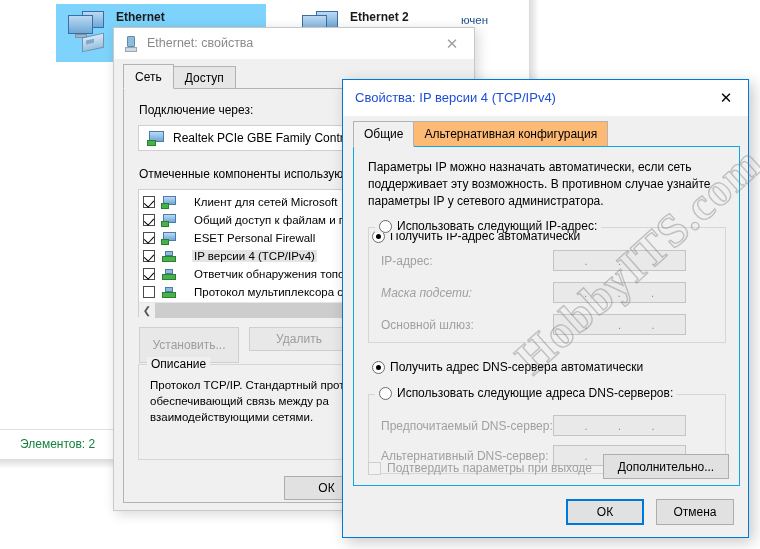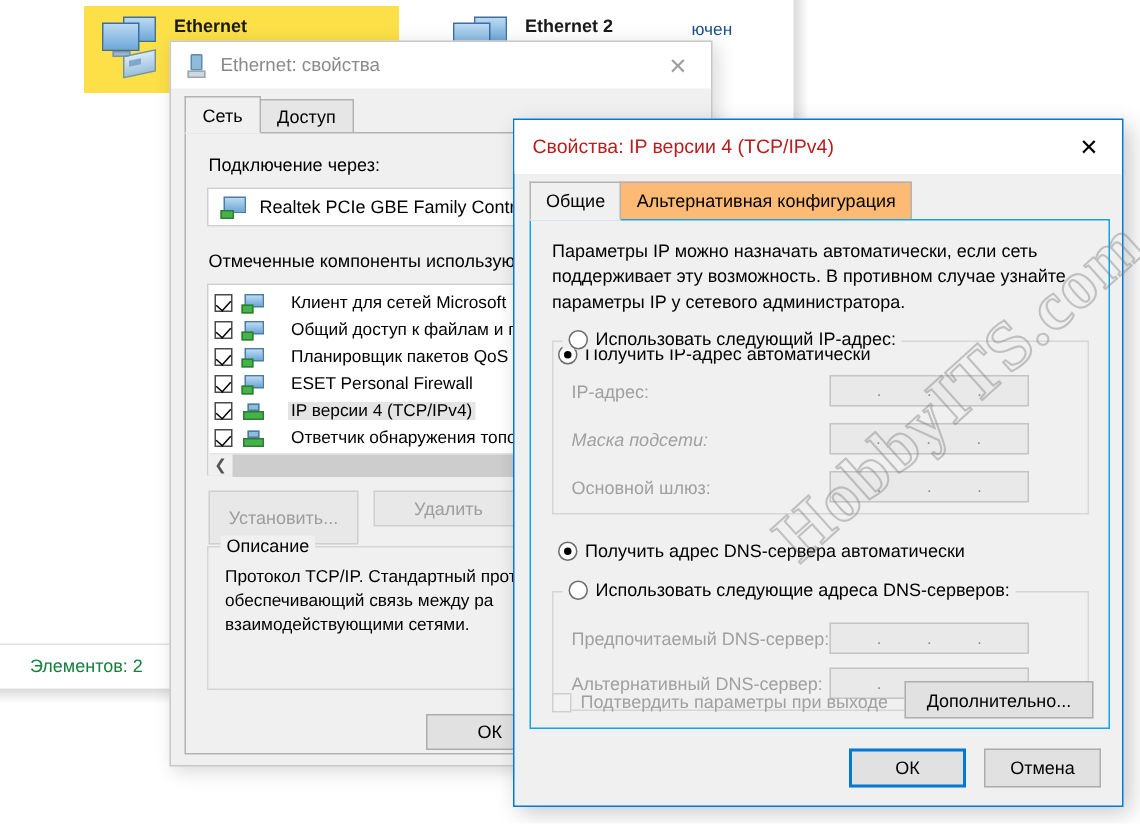--- a/index.html
+++ b/index.html
@@ -14,21 +14,21 @@
   
   .bg-window {
     position: absolute; left: 0; top: 0; width: 530px; height: 460px;
     background: #ffffff; border-right: 1px solid #dcdcdc; border-bottom: 1px solid #dcdcdc;
     overflow: hidden;
   }
   .conn-tile {
     position: absolute; display: flex; align-items: flex-start;
     padding: 5px 6px; width: 210px; height: 58px;
   }
-  .conn-tile.selected { background: #fde047; }
+  .conn-tile.selected { background: #7dd3fc; }
   .conn-icon { width: 50px; height: 44px; position: relative; flex: 0 0 50px; }
   .mon { position: absolute; border: 1px solid #3b6ea5; background: linear-gradient(#bcd9f2,#6ea8d8); }
   .mon.back { left: 20px; top: 2px; width: 22px; height: 17px; }
   .mon.front { left: 6px; top: 6px; width: 25px; height: 19px; }
   .mon-base { position: absolute; left: 13px; top: 25px; width: 12px; height: 4px; background: #9fb6c9; border: 1px solid #7d93a6; }
   .plug {
     position: absolute; left: 20px; top: 26px; width: 22px; height: 15px;
     background: linear-gradient(#d8e8f6,#9cc0dd); border: 1px solid #6f92ae;
     transform: skewY(-12deg);
   }
@@ -148,21 +148,21 @@
   .dlg1-ok { position: absolute; left: 170px; bottom: 10px; width: 85px; height: 24px; }
   .dlg1-cancel { position: absolute; left: 262px; bottom: 10px; width: 85px; height: 24px; }
 
   
   .dlg2 {
     position: absolute; left: 342px; top: 79px; width: 407px; height: 459px;
     background: #f0f0f0; border: 1px solid #0078d7;
     box-shadow: 4px 4px 14px rgba(0,0,0,0.22);
   }
   .dlg2-title { position: relative; height: 36px; background: #ffffff; }
-  .dlg2-title-text { position: absolute; left: 12px; top: 10px; font-size: 13px; color: #b91c1c; }
+  .dlg2-title-text { position: absolute; left: 12px; top: 10px; font-size: 13px; color: #1d4ed8; }
   .dlg2-close {
     position: absolute; right: 0; top: 0; width: 44px; height: 35px;
     display: flex; align-items: center; justify-content: center;
     color: #000; font-size: 15px; font-family: "DejaVu Sans", sans-serif;
   }
   .tabs2 { position: absolute; left: 10px; top: 41px; height: 26px; display: flex; align-items: flex-end; }
   .tab2 {
     height: 26px; padding: 0 10px; font-size: 12px; color: #000;
     display: flex; align-items: center; border: 1px solid #b3b3b3;
     background: #fdba74; margin-right: -1px;
@@ -310,28 +310,20 @@
               <div class="m2"></div>
             </div>
           <div class="li-text">Общий доступ к файлам и принтер</div>
         </div>
         <div class="li">
           <div class="cb on"></div>
           <div class="li-ico mon-type">
               <div class="m1"></div>
               <div class="m2"></div>
             </div>
-          <div class="li-text">Планировщик пакетов QoS</div>
-        </div>
-        <div class="li">
-          <div class="cb on"></div>
-          <div class="li-ico mon-type">
-              <div class="m1"></div>
-              <div class="m2"></div>
-            </div>
           <div class="li-text">ESET Personal Firewall</div>
         </div>
         <div class="li sel">
           <div class="cb on"></div>
           <div class="li-ico plug-type">
               <div class="p1"></div>
               <div class="p2"></div>
             </div>
           <div class="li-text">IP версии 4 (TCP/IPv4)</div>
         </div>

